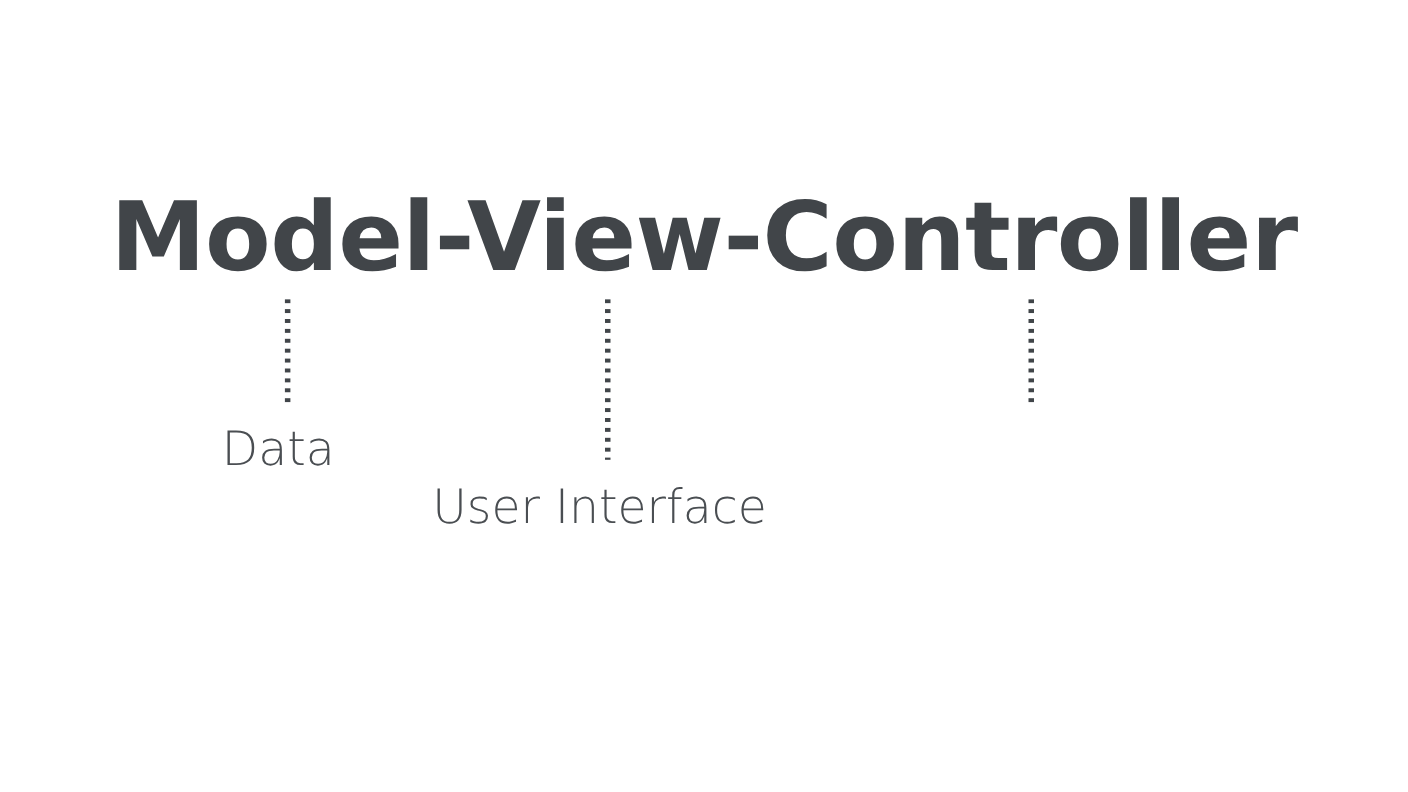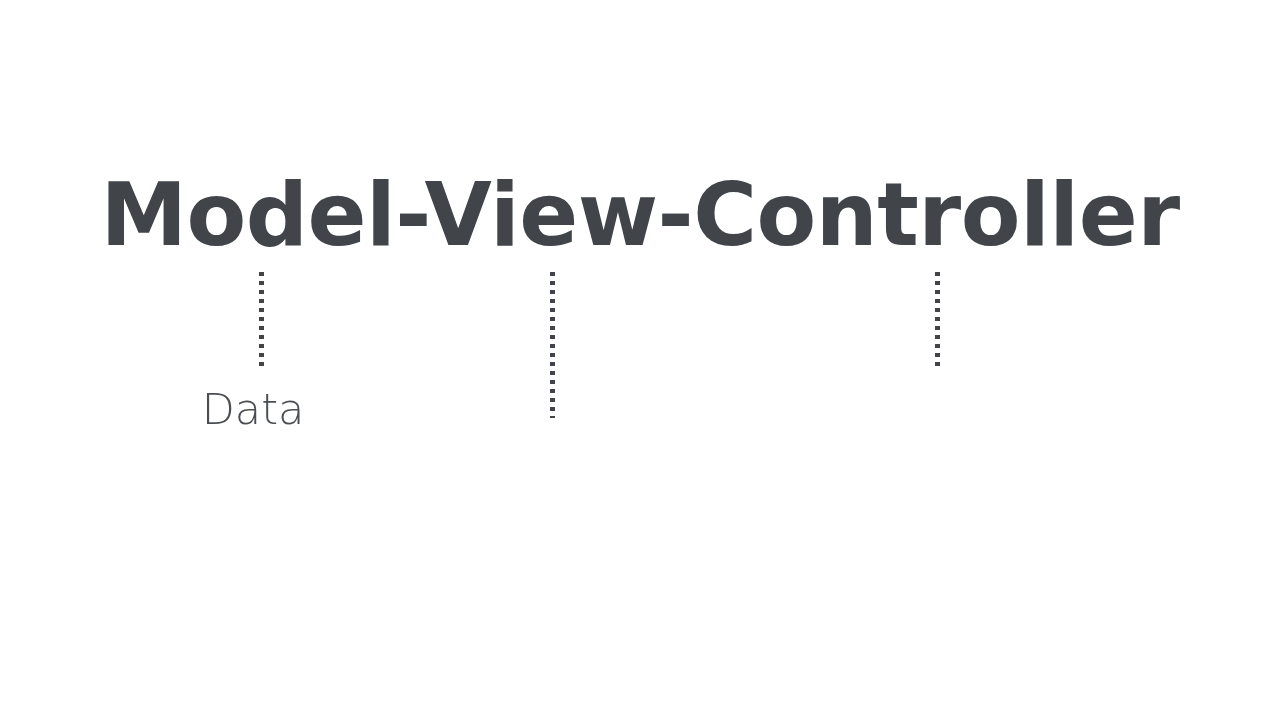--- a/index.html
+++ b/index.html
@@ -78,15 +78,16 @@
   <div class="title" style="color: rgb(65, 69, 73);">Model-View-Controller</div>
 
   <div class="connector" style="left: 259px; top: 272px; height: 94px;"></div>
 
   <div class="connector" style="left: 550px; top: 272px; height: 146px;"></div>
 
   <div class="connector" style="left: 935px; top: 272px; height: 94px;"></div>
 
   <div class="label" style="left: 253px; top: 388px; color: rgb(74, 78, 82);">Data</div>
 
+  <div class="label" style="left: 545px; top: 440px; color: rgb(74, 78, 82);">User Interface</div>
 
 
 </div>
 
 </body></html>

